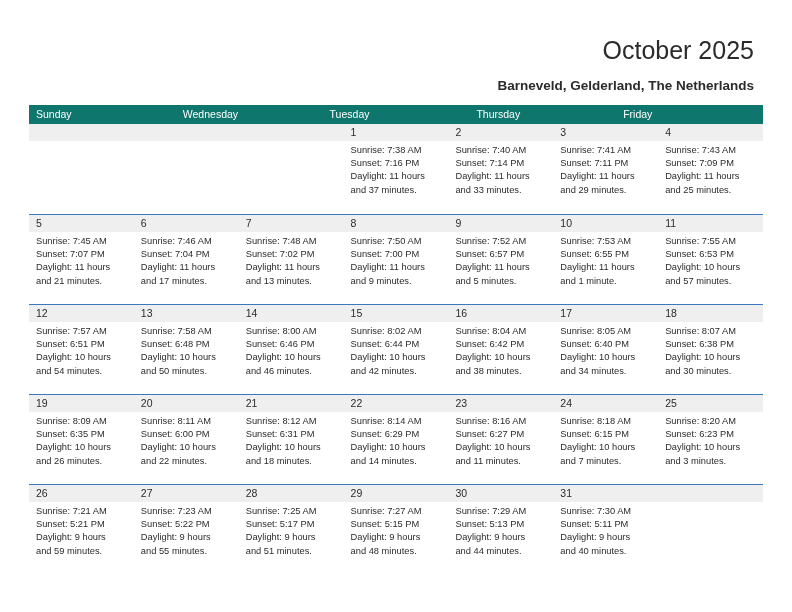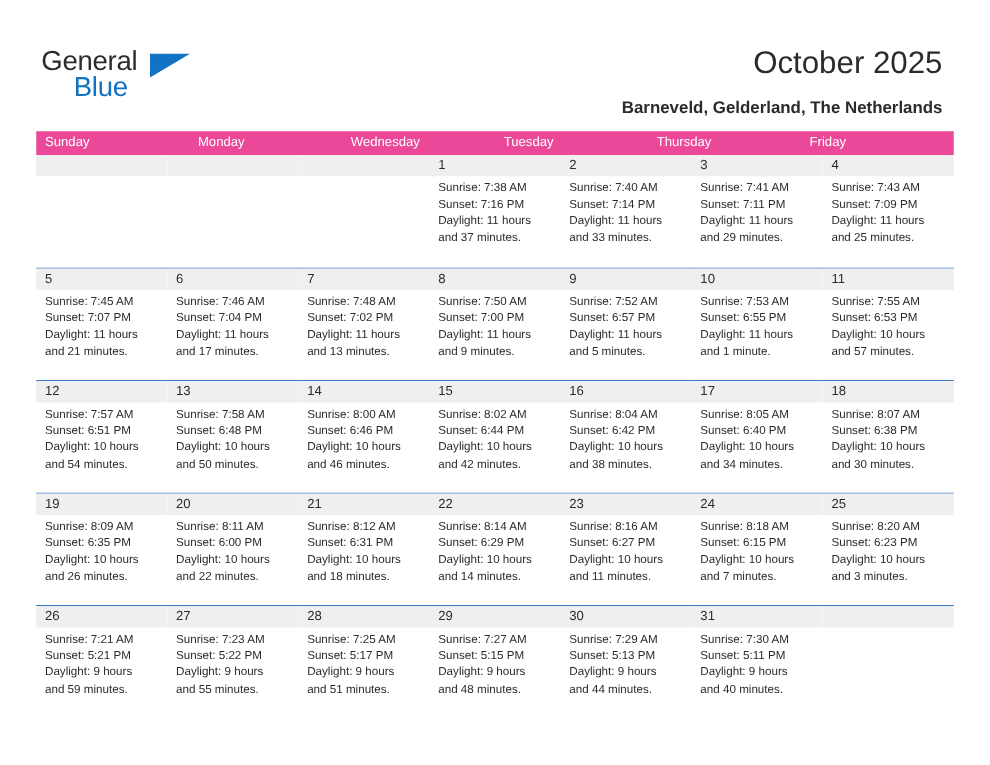--- a/index.html
+++ b/index.html
@@ -86,21 +86,21 @@
 
   
   .calendar {
     position: absolute;
     left: 29px;
     top: 105px;
     width: 734px;
   }
   .dow-row {
     display: flex;
-    background: #ec4899;
+    background: #0f766e;
     height: 19px;
   }
   .dow {
     flex: 1 1 0;
     color: #ffffff;
     font-size: 10.5px;
     line-height: 19px;
     padding-left: 7px;
     box-sizing: border-box;
     white-space: nowrap;
@@ -143,33 +143,27 @@
     color: #2b2b2b;
     white-space: nowrap;
   }
 </style>
 </head>
 <body>
 
 <div class="page">
 
   <div class="top">
-    <div class="logo">
-      <span class="logo-general">General</span>
-      <span class="logo-tri"></span>
-      <span class="logo-blue">Blue</span>
-    </div>
     <div class="title">October 2025</div>
     <div class="subtitle">Barneveld, Gelderland, The Netherlands</div>
   </div>
 
   <div class="calendar">
     <div class="dow-row">
       <div class="dow">Sunday</div>
-      <div class="dow">Monday</div>
       <div class="dow">Wednesday</div>
       <div class="dow">Tuesday</div>
       <div class="dow">Thursday</div>
       <div class="dow">Friday</div>
     </div>
     <div id="weeks-container">
         <div class="week">
           <div class="cell empty">
             <div class="daynum-strip"></div>
           </div>

